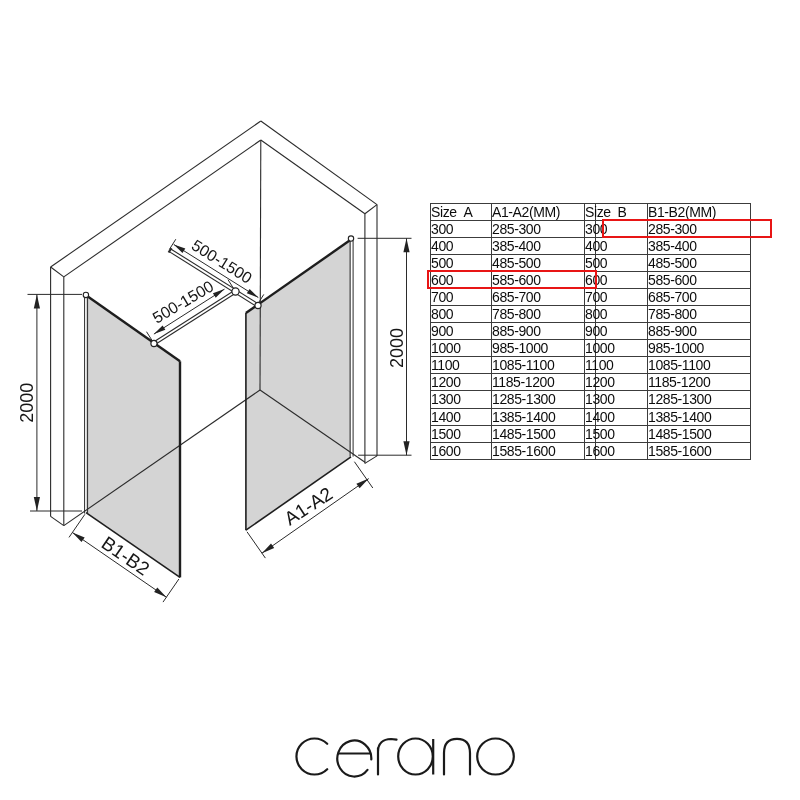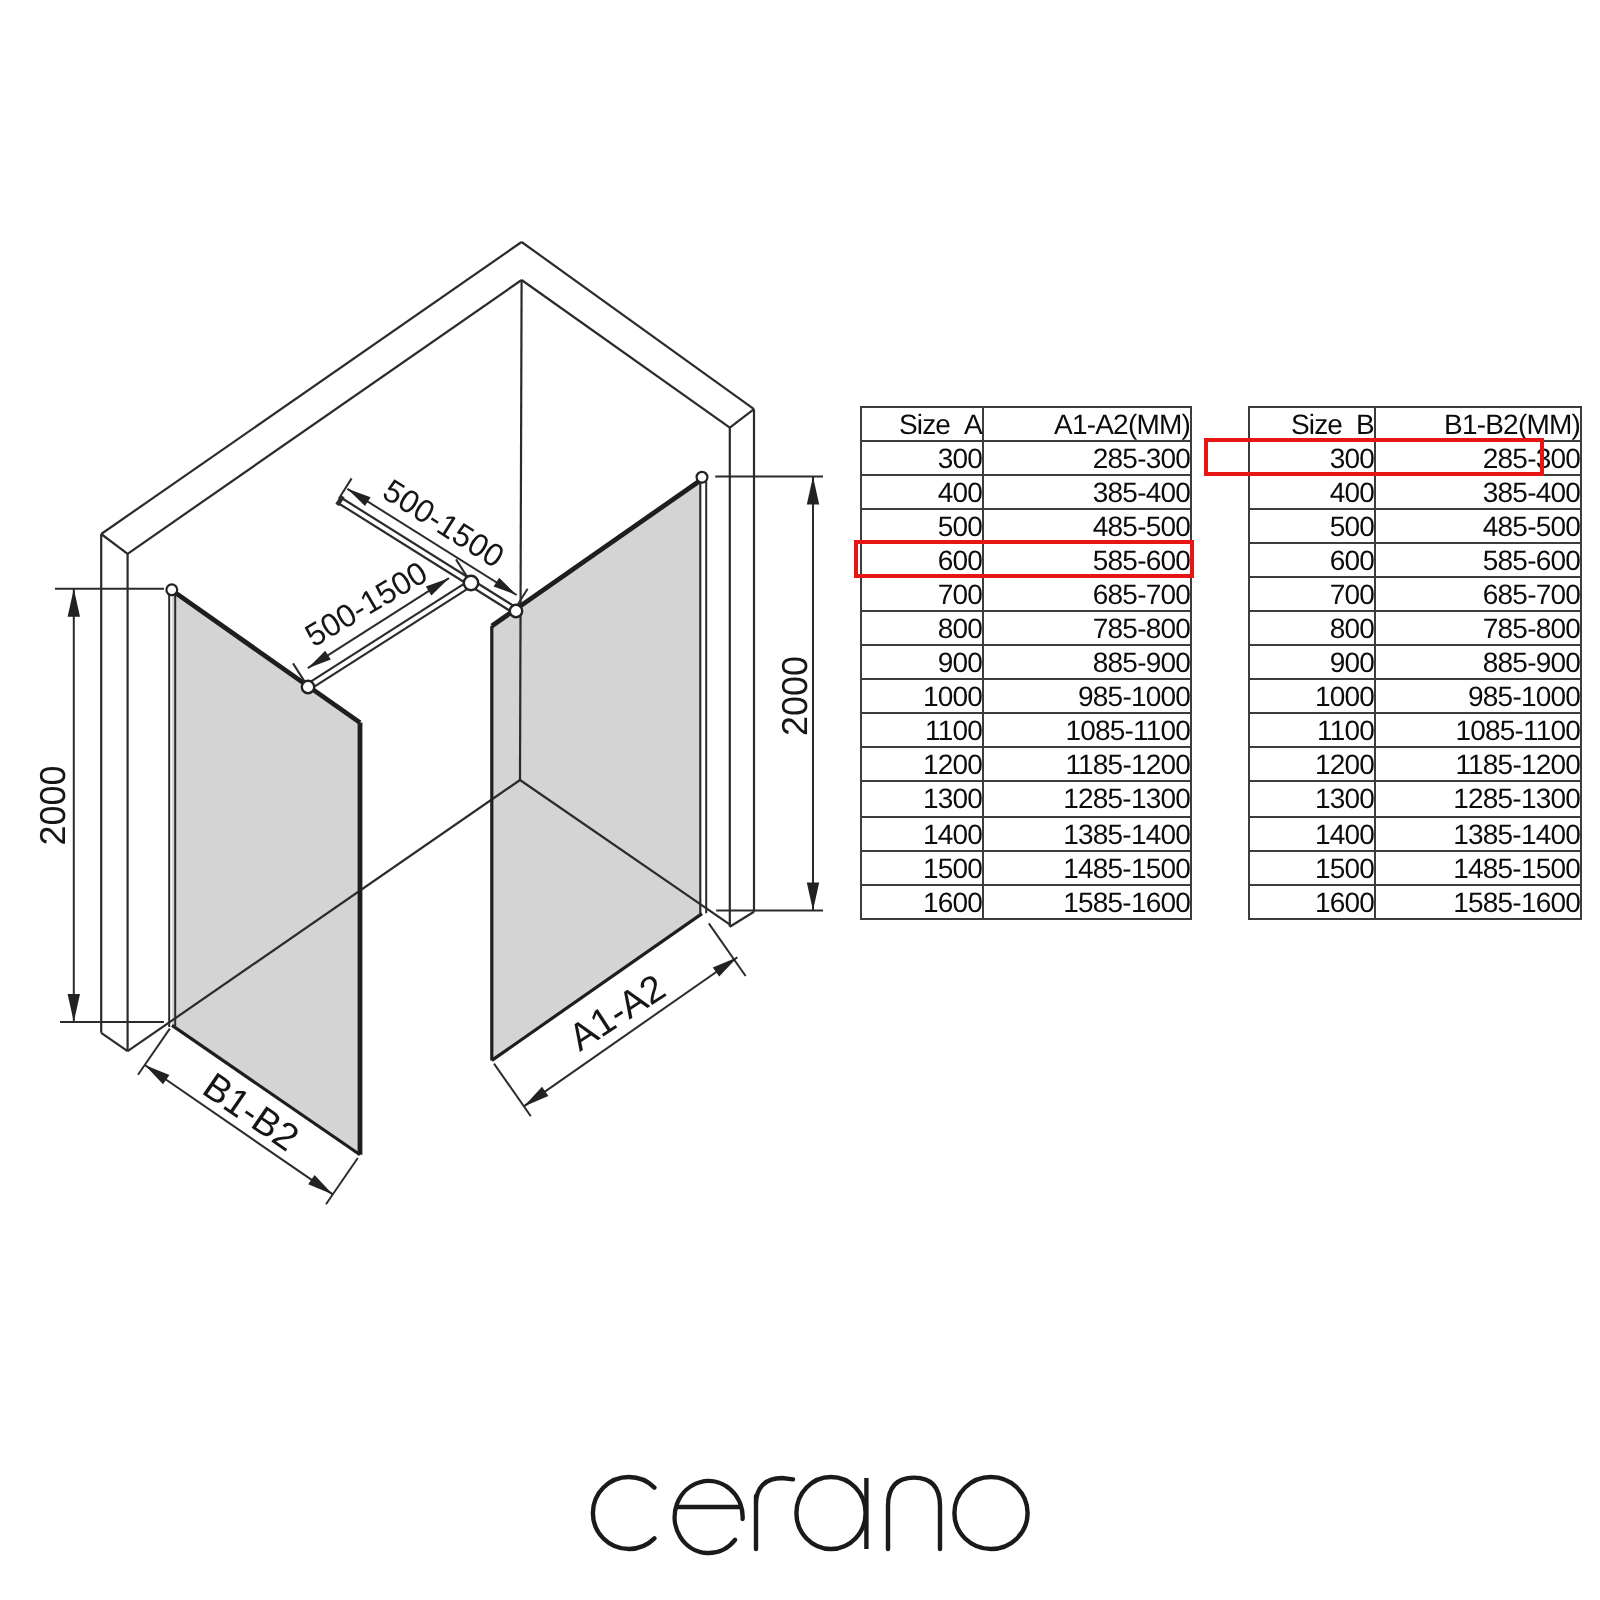--- a/index.html
+++ b/index.html
@@ -1,20 +1,20 @@
 <!DOCTYPE html>
 <html><head>
 <meta charset="utf-8">
 <style>
 * { margin:0; padding:0; box-sizing:border-box; }
 html,body { width:800px; height:800px; background:#ffffff; font-family:"Liberation Sans", sans-serif; }
 .page { position:relative; width:800px; height:800px; overflow:hidden; }
 svg.diagram { position:absolute; left:0; top:0; }
 table.dim { position:absolute; border-collapse:collapse; table-layout:fixed; }
-table.dim th, table.dim td { border:1px solid #3c3c3c; text-align:right; vertical-align:middle;
+table.dim th, table.dim td { border:1px solid #3c3c3c; text-align:left; vertical-align:middle;
   font-size:14px; font-weight:400; color:#0c0c0c; height:17.05px; padding:0; letter-spacing:-0.4px; }
 table.dim th { height:16.6px; }
 .redbox { position:absolute; border:2px solid #e81515; }
 </style>
 </head>
 <body>
 <div class="page">
 
 <svg class="diagram" width="800" height="800" viewBox="0 0 800 800">
 
@@ -191,21 +191,21 @@
           <td>1500</td>
           <td>1485-1500</td>
         </tr>
 <tr>
           <td>1600</td>
           <td>1585-1600</td>
         </tr>
 </tbody>
     </table>
 
-<table class="dim" style="left:624px; top:203px; width:166px;">
+<table class="dim" style="left:584px; top:203px; width:166px;">
 <colgroup>
         <col style="width:63px">
         <col style="width:103px">
       </colgroup>
 <tbody>
         <tr>
           <th>Size&nbsp;&nbsp;B</th>
           <th>B1-B2(MM)</th>
         </tr>
 <tr>

